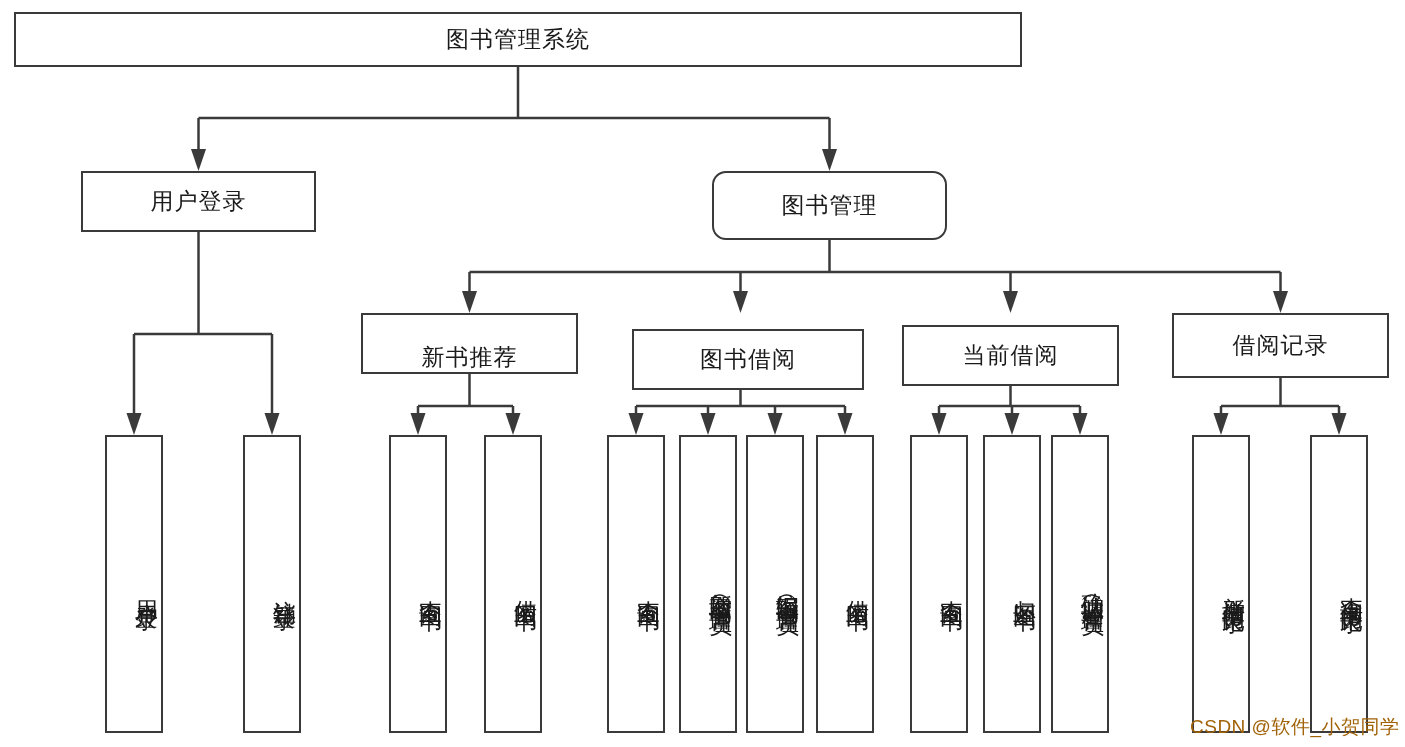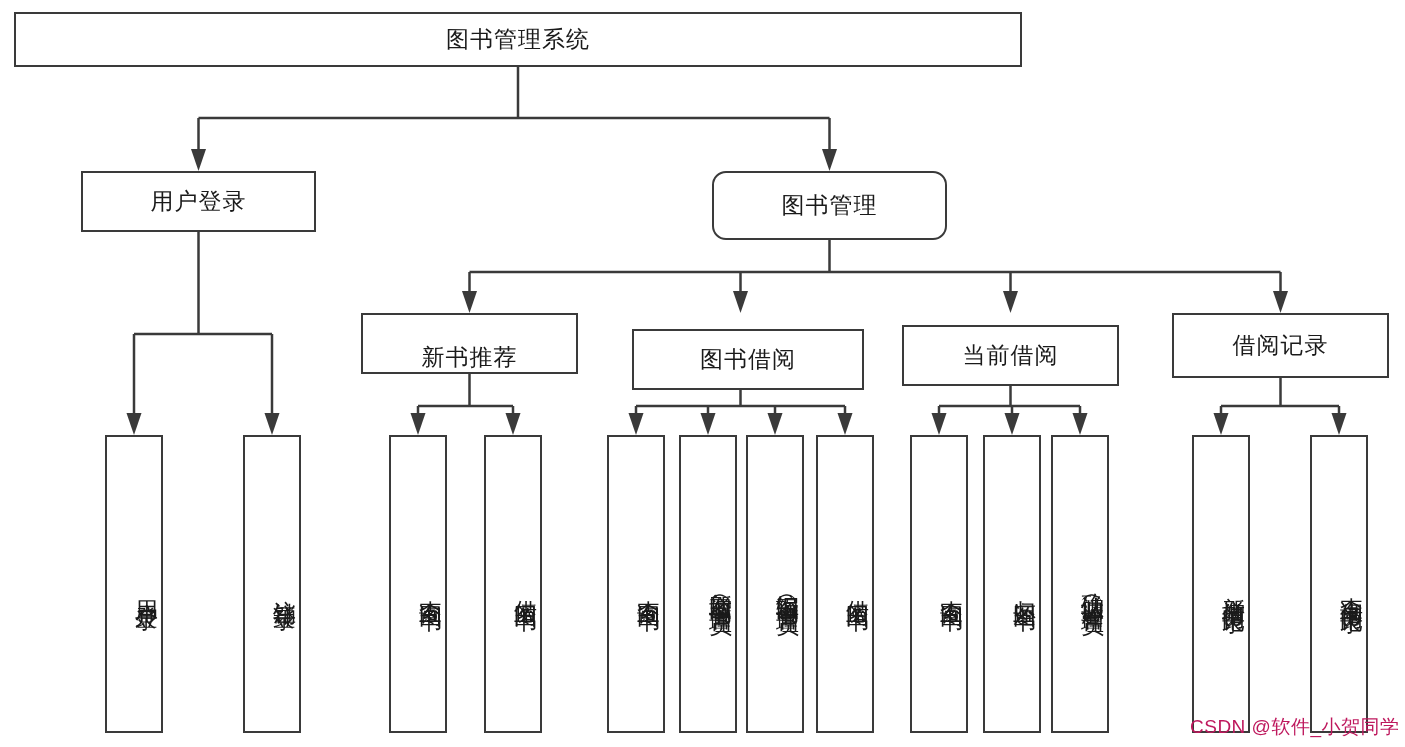--- a/index.html
+++ b/index.html
@@ -185,14 +185,14 @@
       <div class="node-box vertical" style="left: 1051px; top: 435px; width: 58px; height: 298px;">
         <span class="node-label">确认归还（管理员）</span>
       </div>
       <div class="node-box vertical" style="left: 1192px; top: 435px; width: 58px; height: 298px;">
         <span class="node-label">新增借阅记录</span>
       </div>
       <div class="node-box vertical" style="left: 1310px; top: 435px; width: 58px; height: 298px;">
         <span class="node-label">查询借阅记录</span>
       </div>
     </div>
-  <div class="watermark" style="left: 1190px; top: 714px; color: #be185d;">CSDN @软件_小贺同学</div>
+  <div class="watermark" style="left: 1190px; top: 714px; color: #a16207;">CSDN @软件_小贺同学</div>
 </div>
 
 </body></html>

